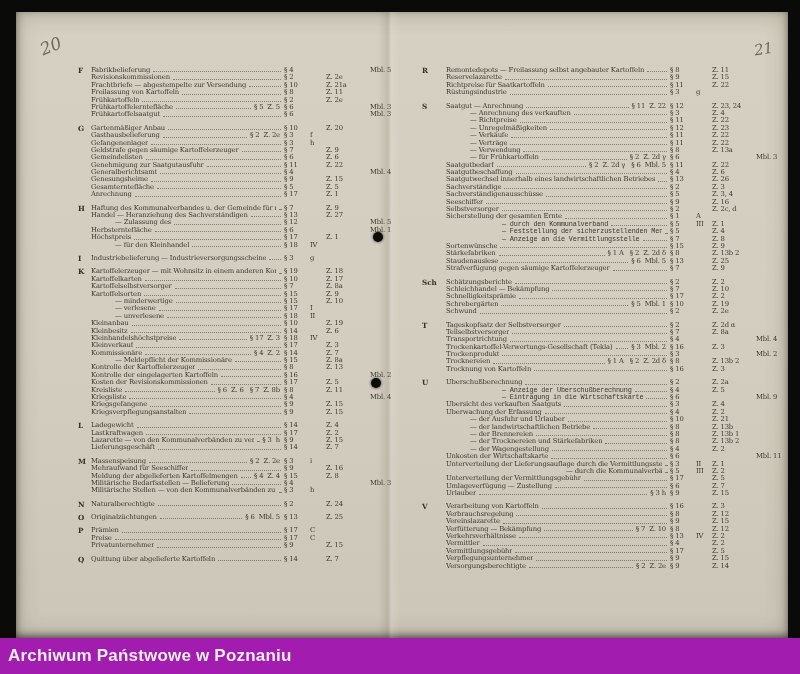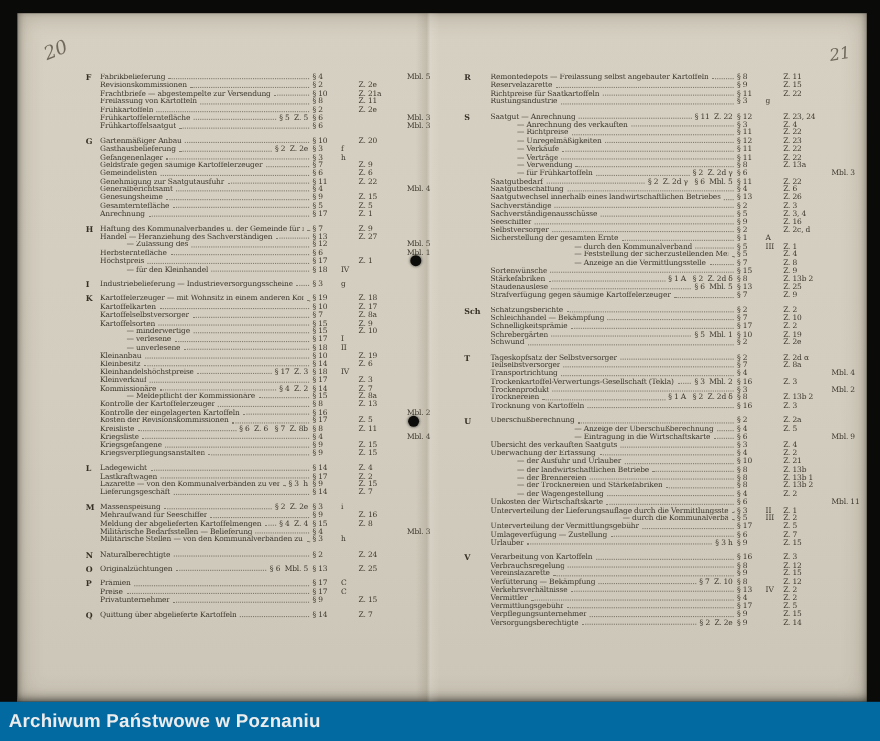--- a/index.html
+++ b/index.html
@@ -28,21 +28,21 @@
     letter-spacing:0;color:#352f25;
   }
   #page-left .row{padding-left:13px;}
   #page-right .row{padding-left:24px;}
   .row{
     display:flex;align-items:baseline;white-space:nowrap;
     height:7.4px;line-height:7.4px;font-size:6.8px;letter-spacing:-0.15px;
   }
   .lbl{flex:0 1 auto;min-width:0;overflow:hidden;}
   .row.ind1 .lbl{margin-left:24px;}
-  .row.ind2 .lbl{margin-left:76px;}
+  .row.ind2 .lbl{margin-left:56px;font-family:Liberation Mono, monospace;}
   .row.ind3 .lbl{margin-left:120px;}
   .leader{
     flex:1 1 auto;min-width:2px;height:1px;align-self:flex-end;
     border-bottom:1px dotted rgba(62,55,44,.55);margin:0 3px 2px 3px;
   }
   .pre{flex:0 0 auto;margin-right:4px;white-space:pre;text-align:right;}
   .cp{flex:0 0 26px;}
   .cr{flex:0 0 16px;}
   .cz{flex:0 0 44px;}
   .cm{flex:0 0 36px;}
@@ -52,21 +52,21 @@
   }
   #hole1{left:373px;top:232px;}
   #hole2{left:371px;top:378px;}
   .handnum{
     position:absolute;color:#5f584a;font-style:italic;
     font-family:"DejaVu Serif",serif;opacity:.85;
   }
   #handnum-left{left:24px;top:24px;font-size:17px;transform:rotate(-22deg);}
   #handnum-right{left:738px;top:28px;font-size:15px;transform:rotate(-9deg);}
   #bar{
-    position:absolute;left:0;right:0;bottom:0;height:36px;background:#0369a1;
+    position:absolute;left:0;right:0;bottom:0;height:36px;background:#a21caf;
     display:flex;align-items:center;text-align:right;
   }
   #bar span{
     color:#ececec;font-family:"Liberation Sans",sans-serif;font-weight:bold;
     font-size:17px;padding-left:8px;letter-spacing:.2px;
   }
 </style>
 </head>
 <body>
 

